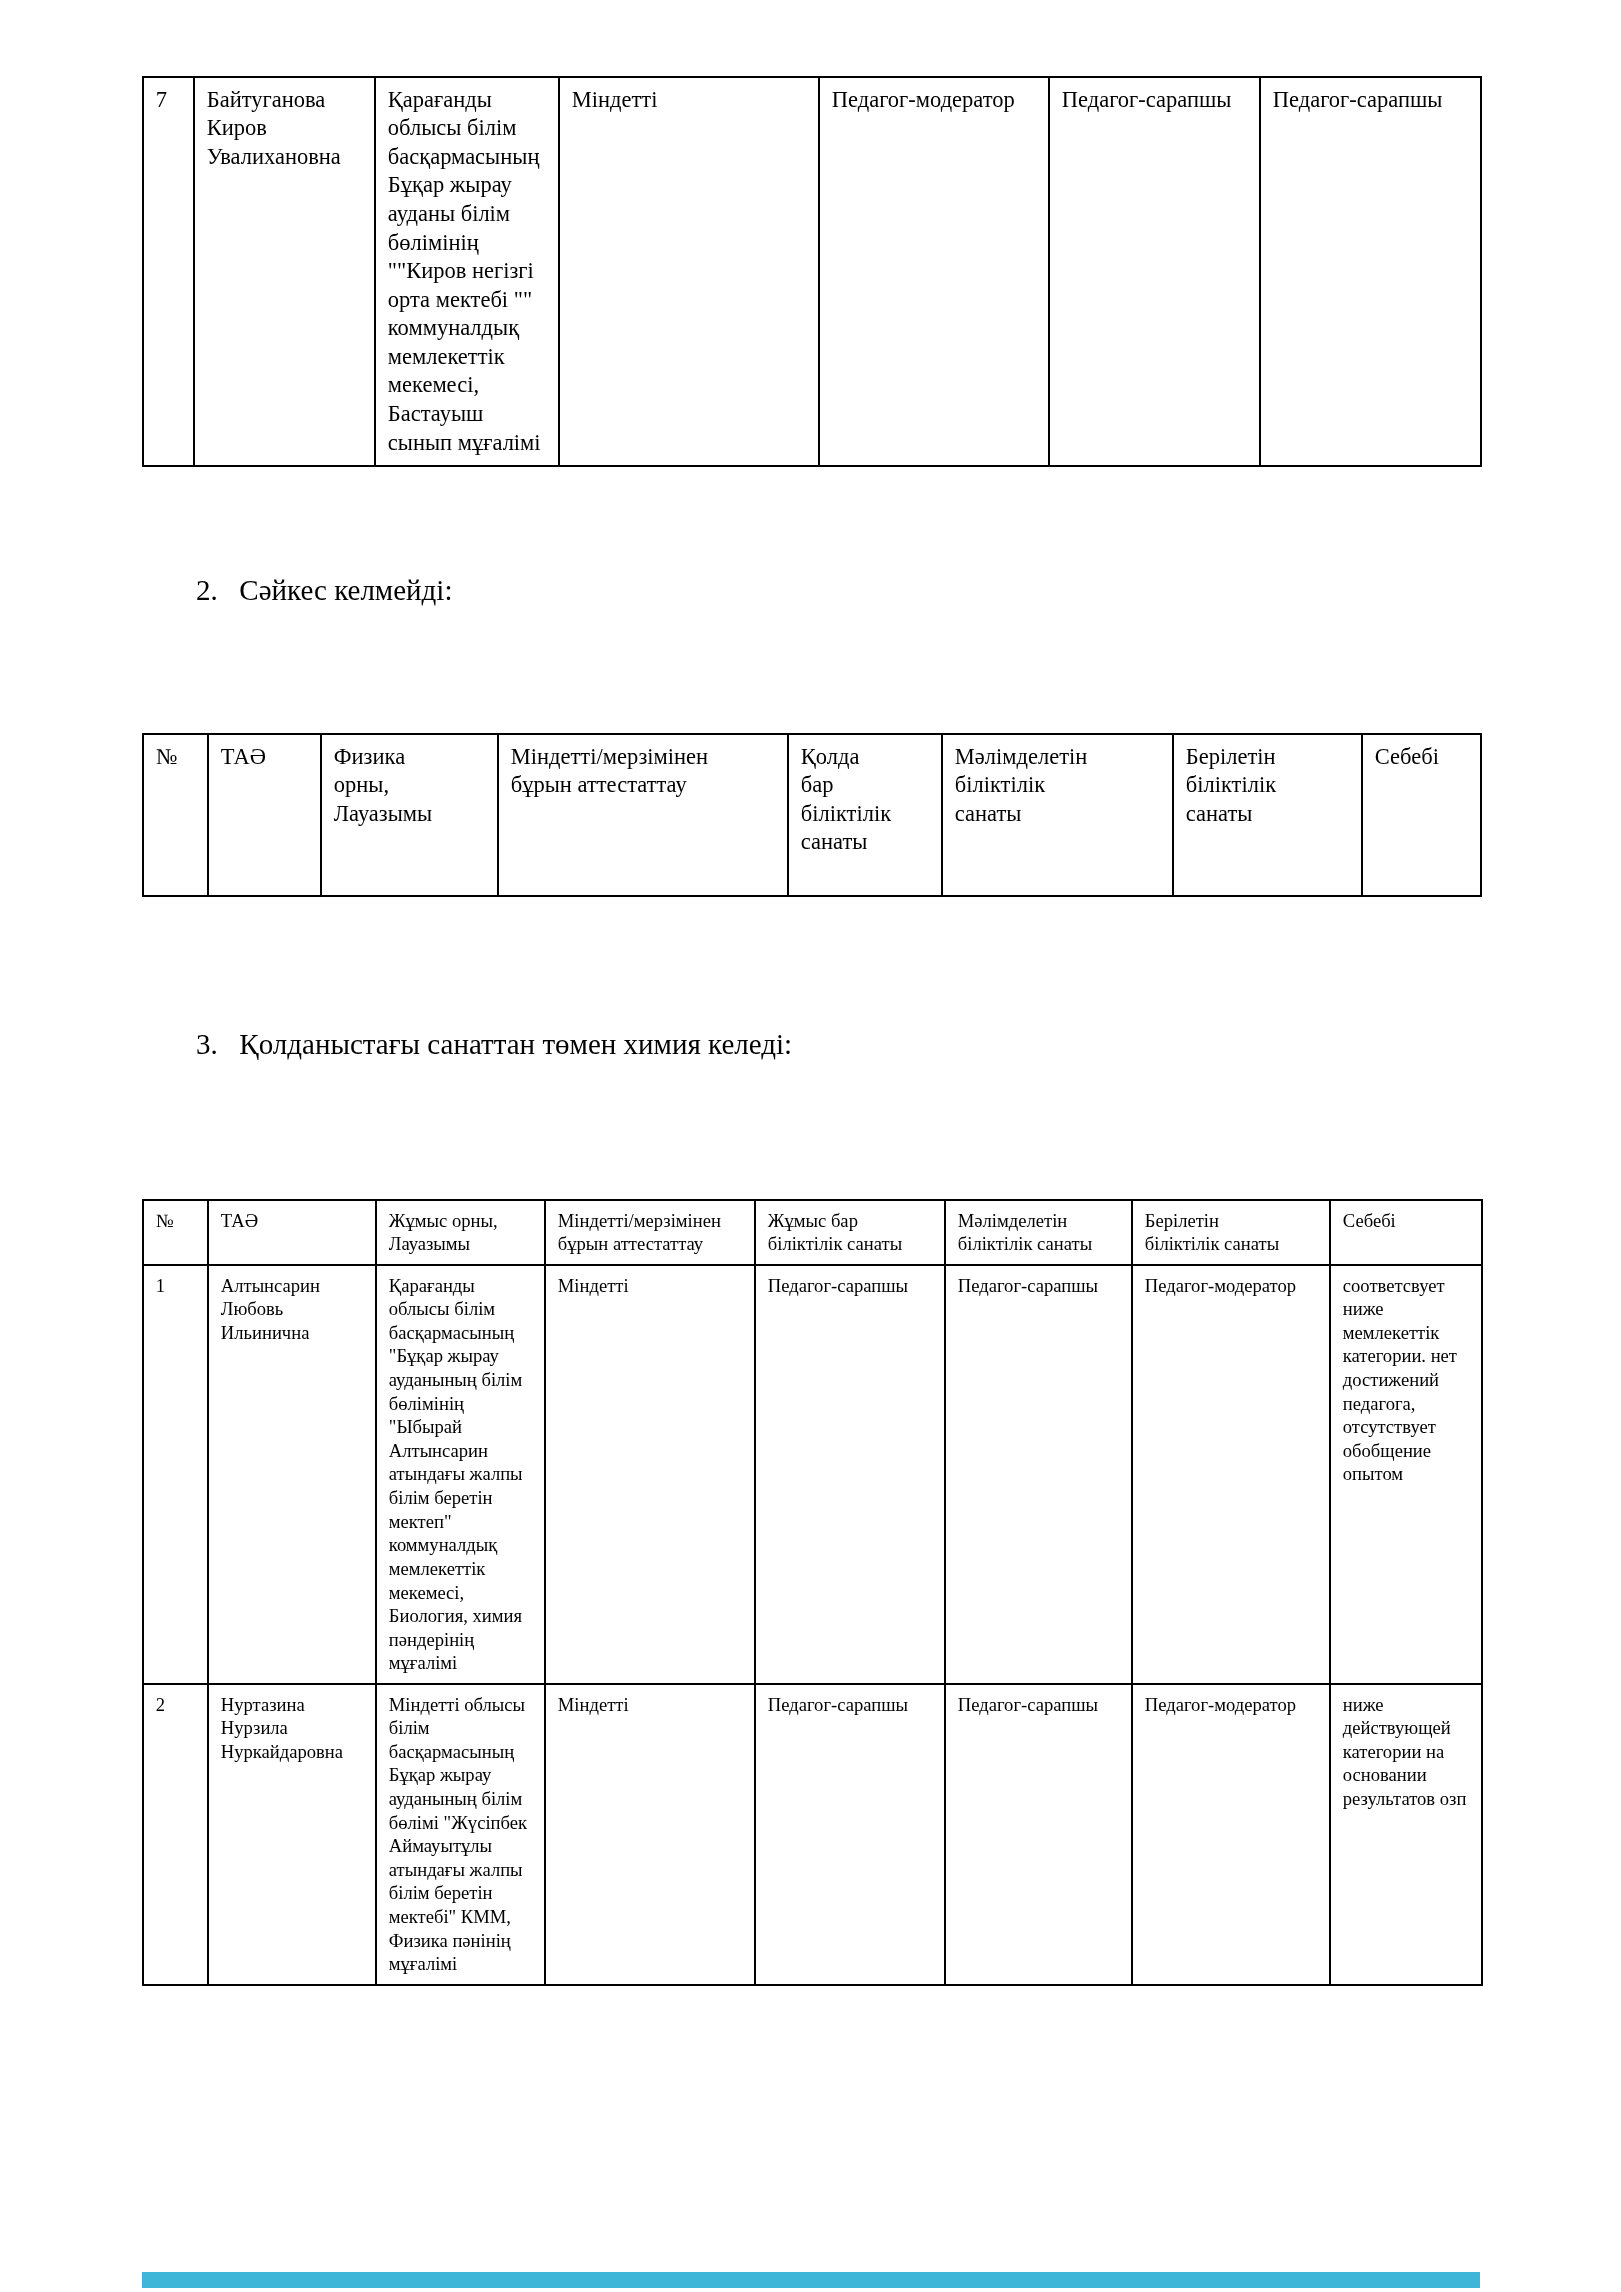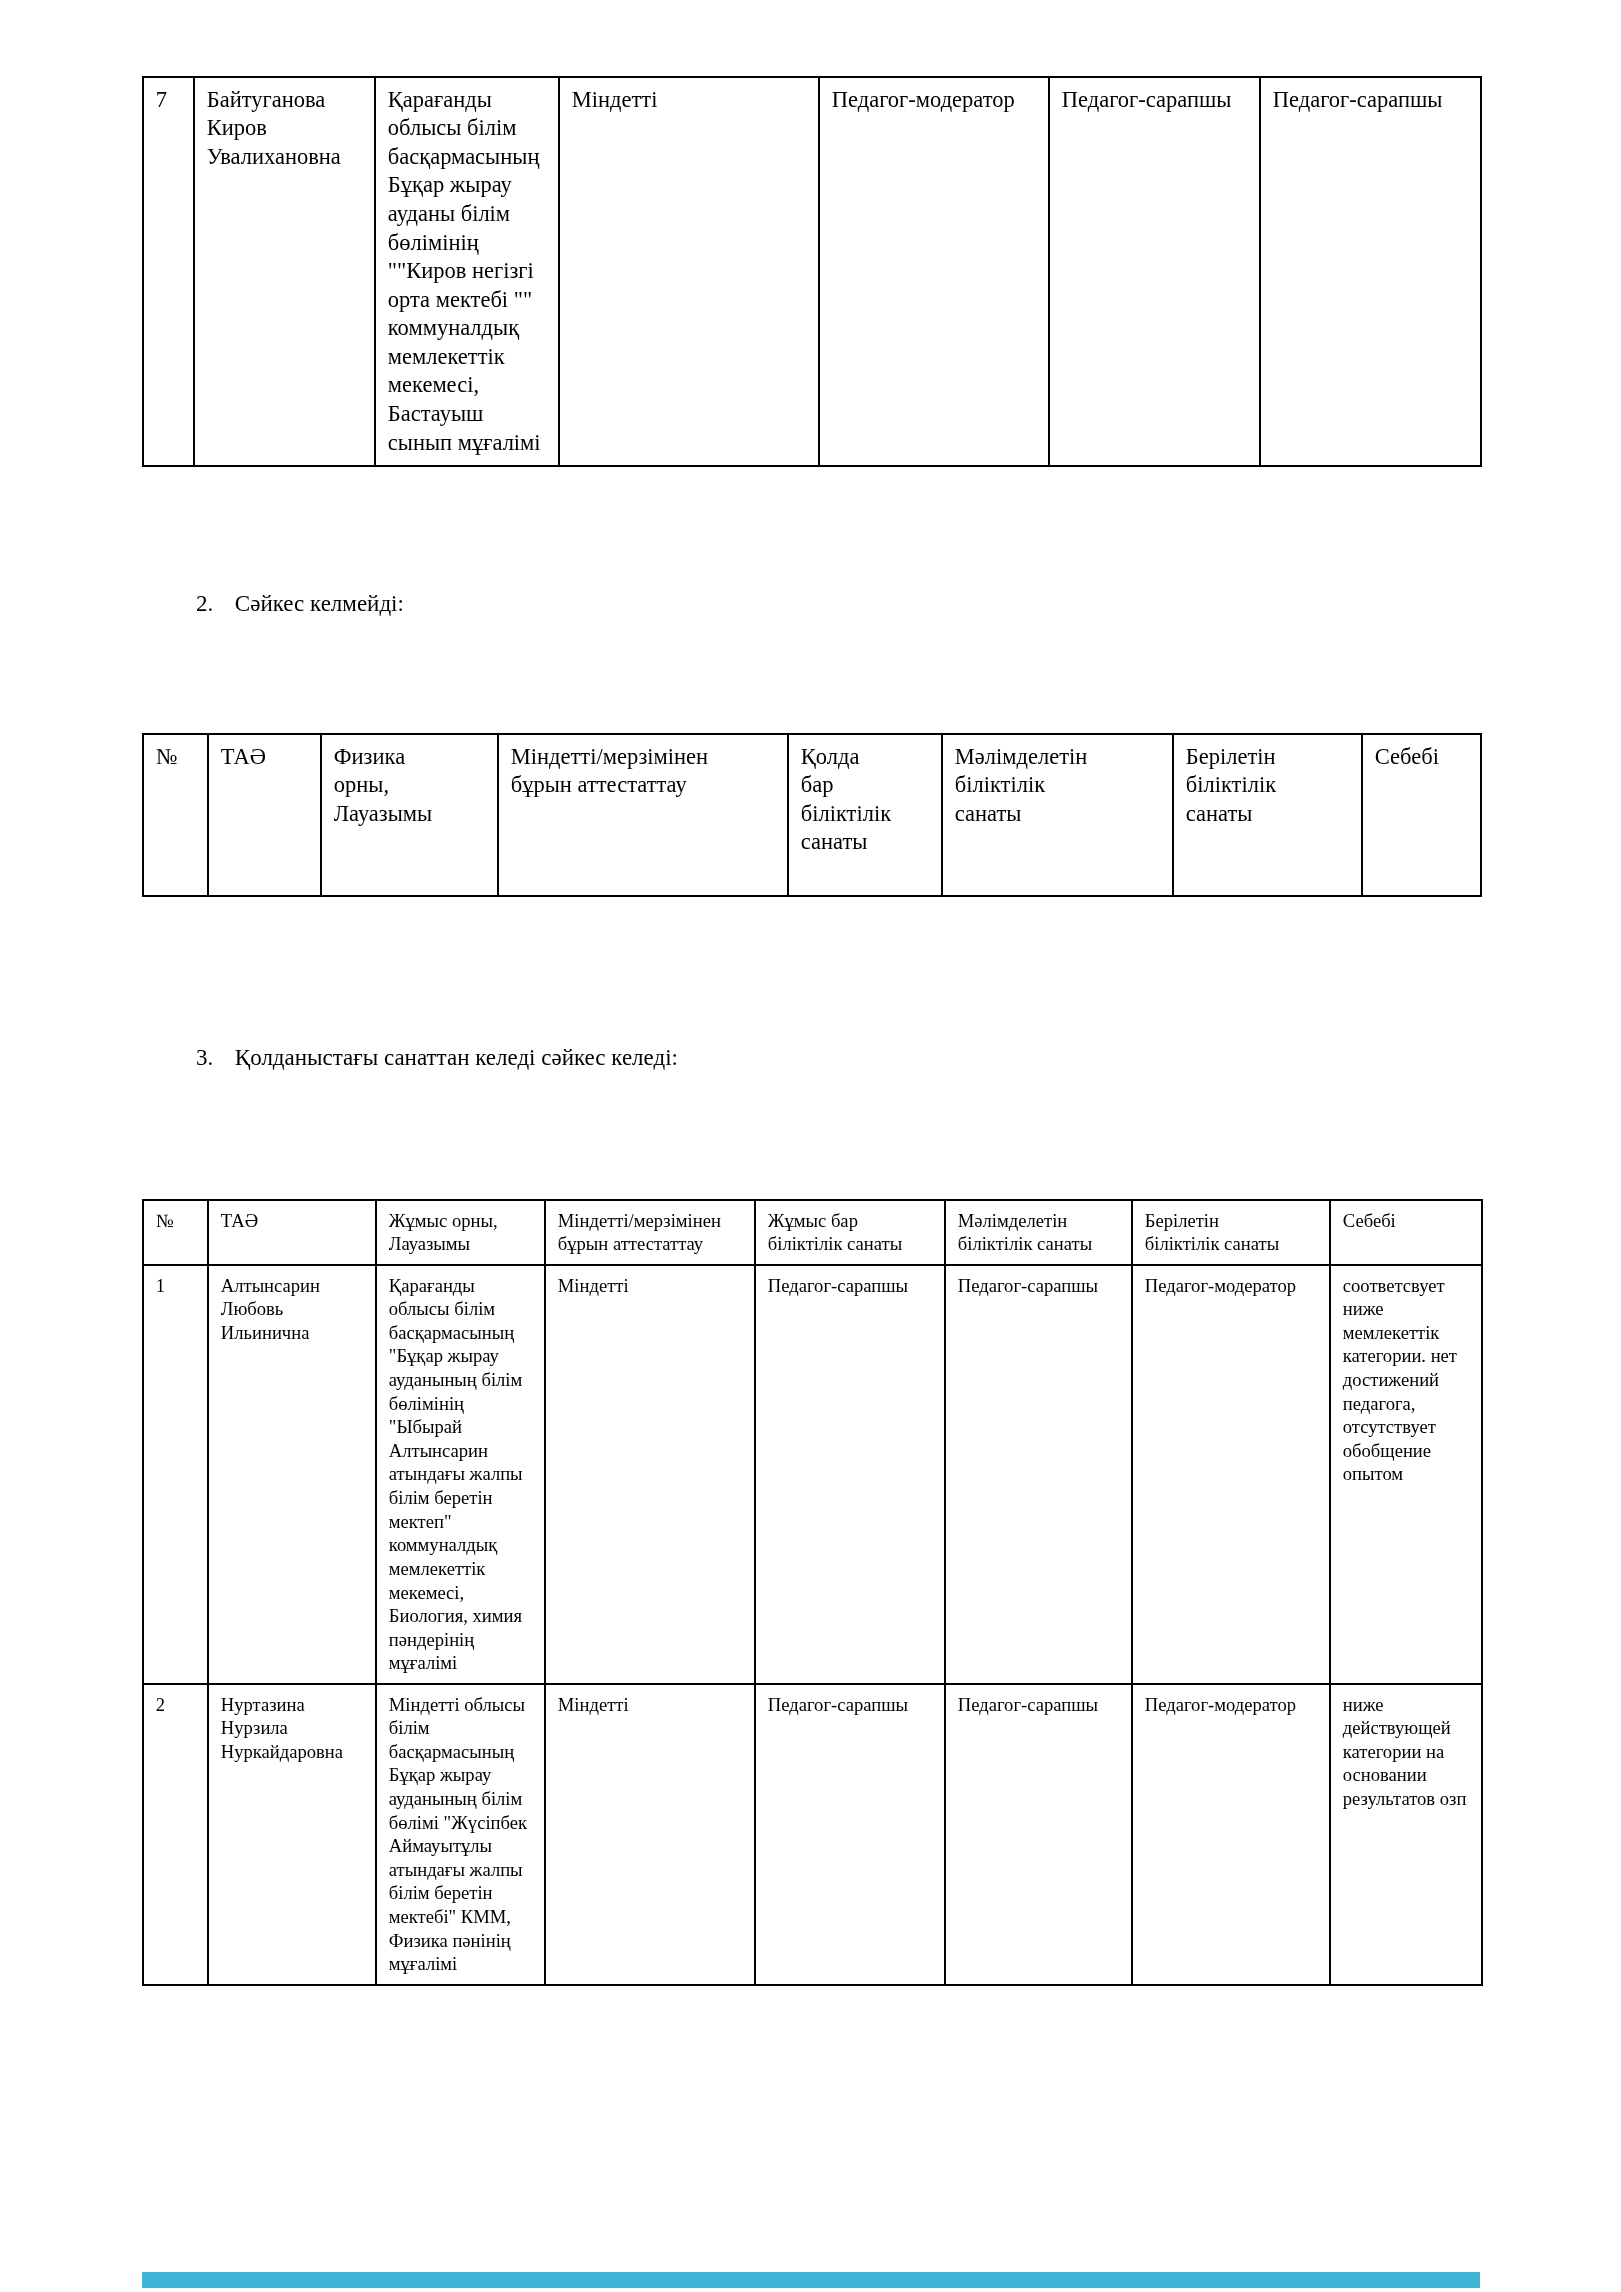--- a/index.html
+++ b/index.html
@@ -27,21 +27,21 @@
   }
   
   .t-big td { font-size:22.5px; line-height:1.27; }
   
   .t-small td { font-size:18.6px; line-height:1.27; padding:6.9px 9.8px; }
 
   td.c-num { text-align:center; padding-left:3.9px; padding-right:3.9px; }
   td.pre  { white-space:pre-line; }
   .t2 td  { height:162px; }
 
-  .heading { font-size:23px; line-height:1.2; white-space:nowrap;margin-top:17px; }
+  .heading { font-size:29px; line-height:1.2; white-space:nowrap; }
   .heading .h-num { display:inline-block; margin-right:21.6px; }
 
   .bottom-bar { height:15.7px; }
 </style>
 </head>
 <body style="background: rgb(255, 255, 255);">
 
 <table class="doc t-big abs" style="left:142px; top:76px; width:1338px;">
   <colgroup>
     <col style="width:51px">
@@ -98,21 +98,21 @@
 санаты</td>
       <td class="pre">Берілетін
 біліктілік
 санаты</td>
       <td class="pre">Себебі</td>
     </tr>
   </tbody>
 </table>
 
 <div class="heading abs" style="left:196px; top:1027px;">
-  <span class="h-num">3.</span><span>Қолданыстағы санаттан келеді сәйкес келеді:</span>
+  <span class="h-num">3.</span><span>Қолданыстағы санаттан төмен химия келеді:</span>
 </div>
 
 <table class="doc t-small abs" style="left:142px; top:1199px; width:1338px;">
   <colgroup>
     <col style="width:65px">
       <col style="width:168px">
       <col style="width:169px">
     <col style="width:210px">
       <col style="width:190px">
       <col style="width:187px">

